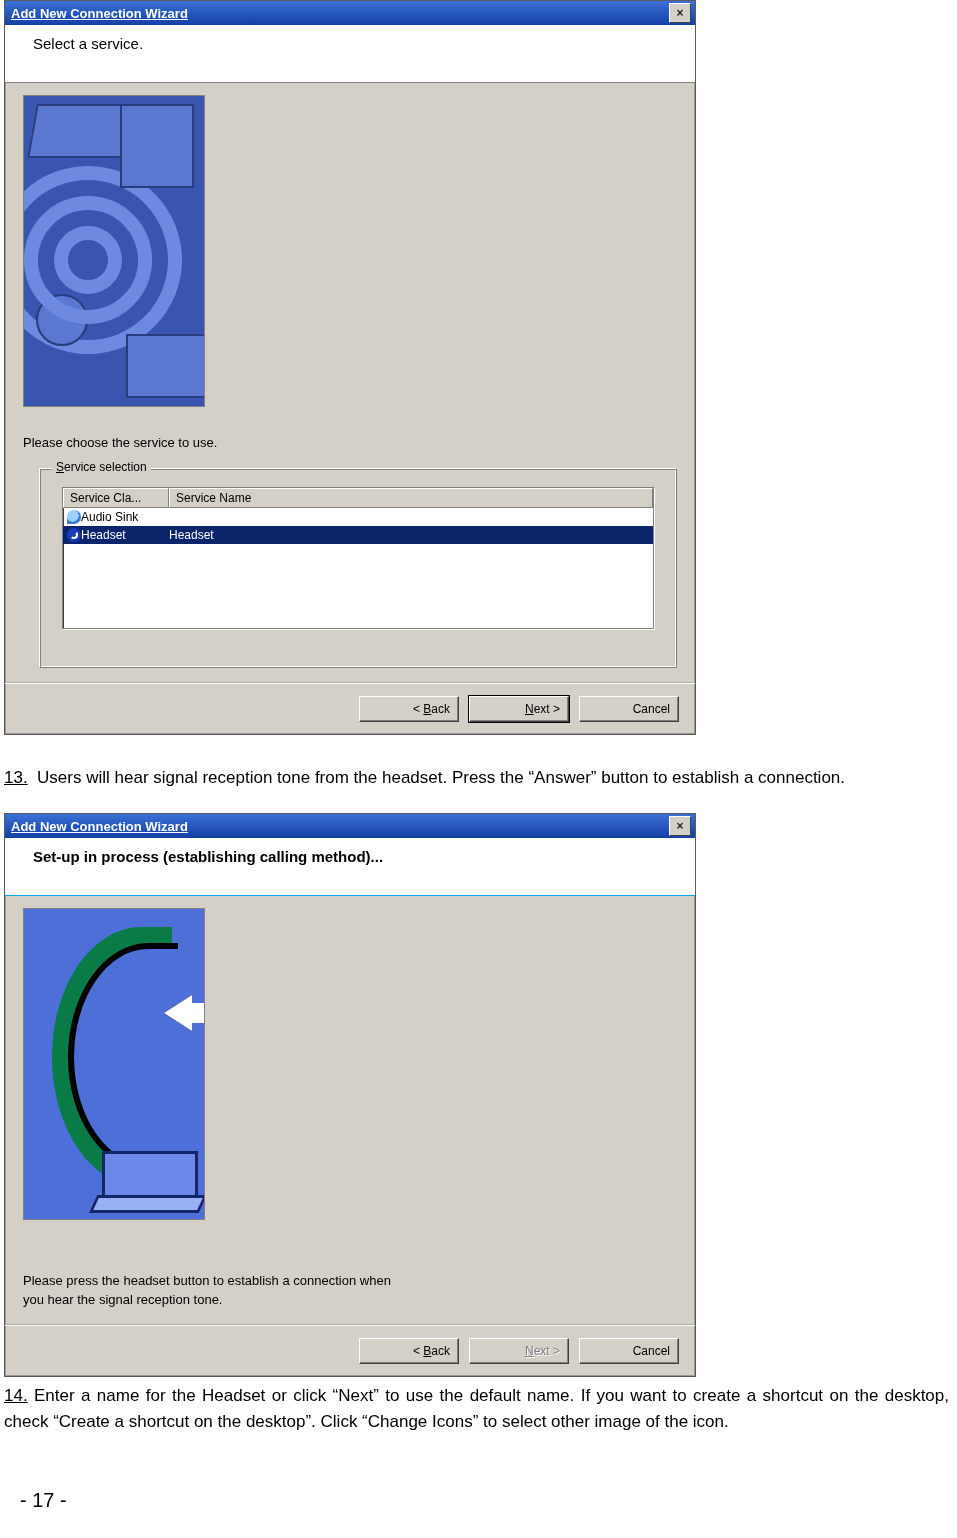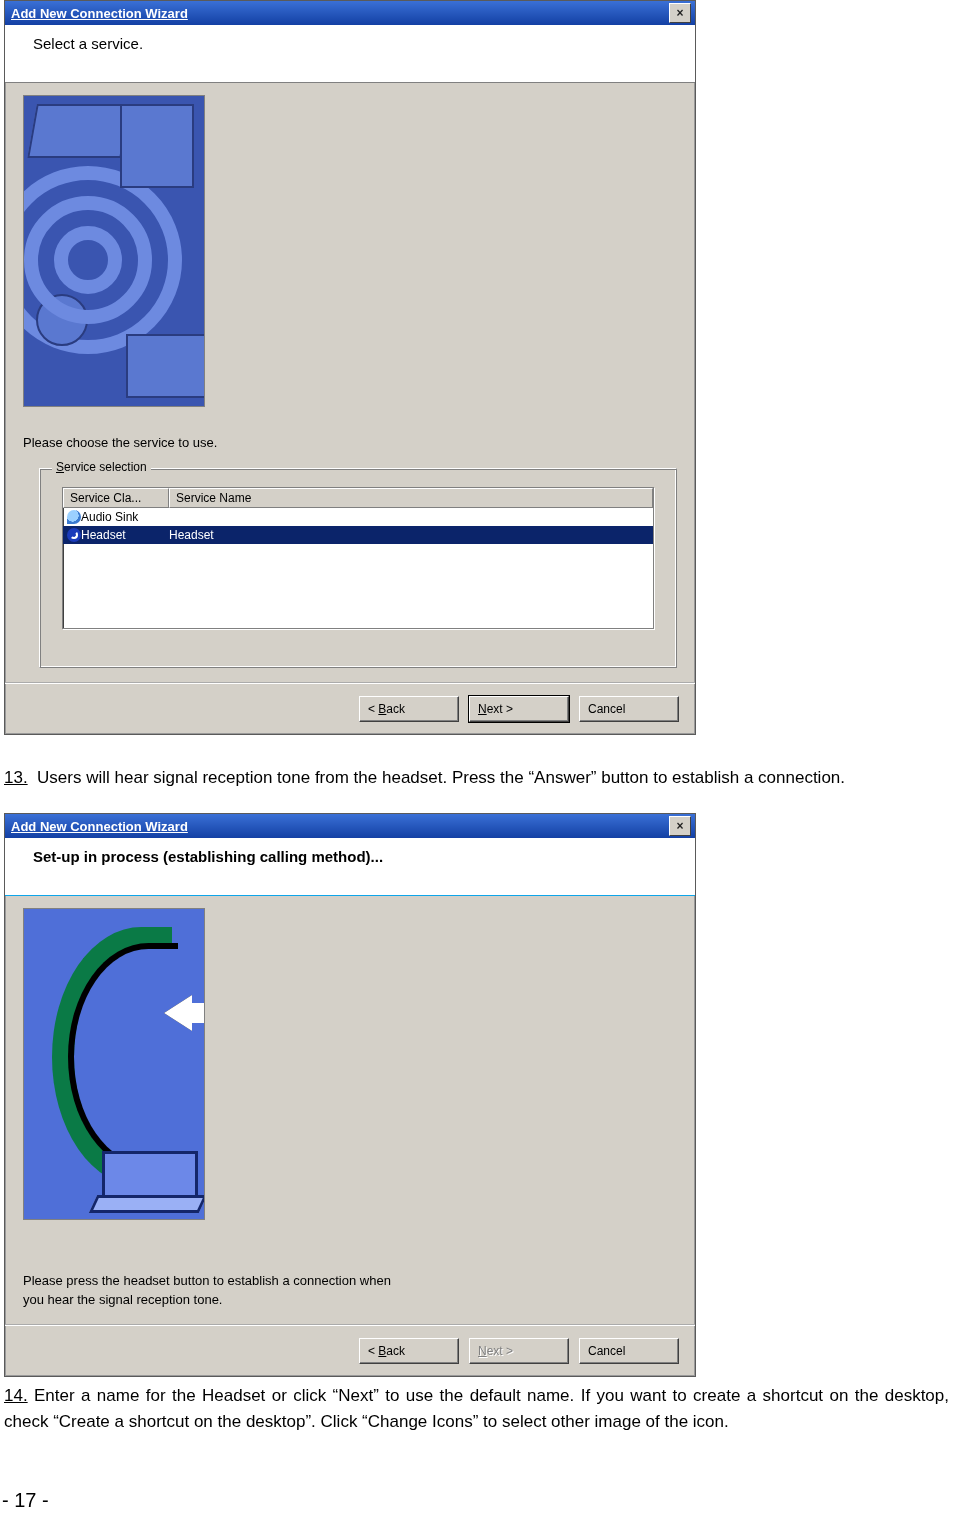--- a/index.html
+++ b/index.html
@@ -221,21 +221,21 @@
   }
   .btn {
     min-width:100px;
     height:26px;
     background:#d4d0c8;
     border:1px solid #404040;
     border-top-color:#fff; border-left-color:#fff;
     box-shadow: inset -1px -1px 0 #808080, inset 1px 1px 0 #d4d0c8;
     font-size:12px;
     padding:0 8px;
-    text-align:left;
+    text-align:right;
     line-height:24px;
     box-sizing:border-box;
   }
   .btn.default {
     outline: 1px solid #000;
   }
   .btn.disabled {
     color:#808080;
     text-shadow: 1px 1px 0 #fff;
   }
@@ -246,21 +246,21 @@
     font-size: 17px;
     line-height: 1.55;
     margin: 28px 8px 22px 4px;
   }
   .body-text.step13 { margin-top: 30px; text-align: justify;}
   .body-text.step14 { margin-top: 6px; text-align: justify;}
   .body-text .num { display:inline;text-decoration:underline; }
 
   .page-number {
     position:absolute;
-    left:2px;
+    left:20px;
     bottom:6px;
     font-size:20px;
   }
 
   .msg-block {
     margin-top: 30px;
     font-size:13px;
     line-height:1.45;
     max-width:380px;
   }

